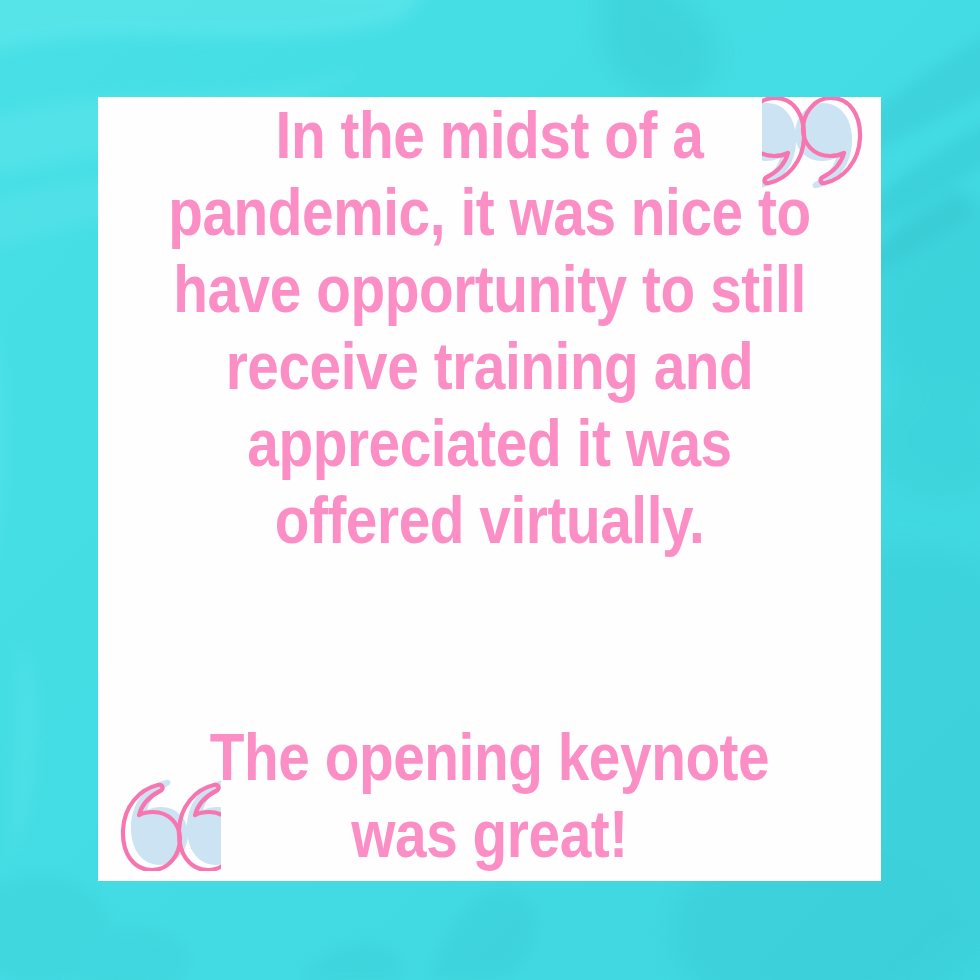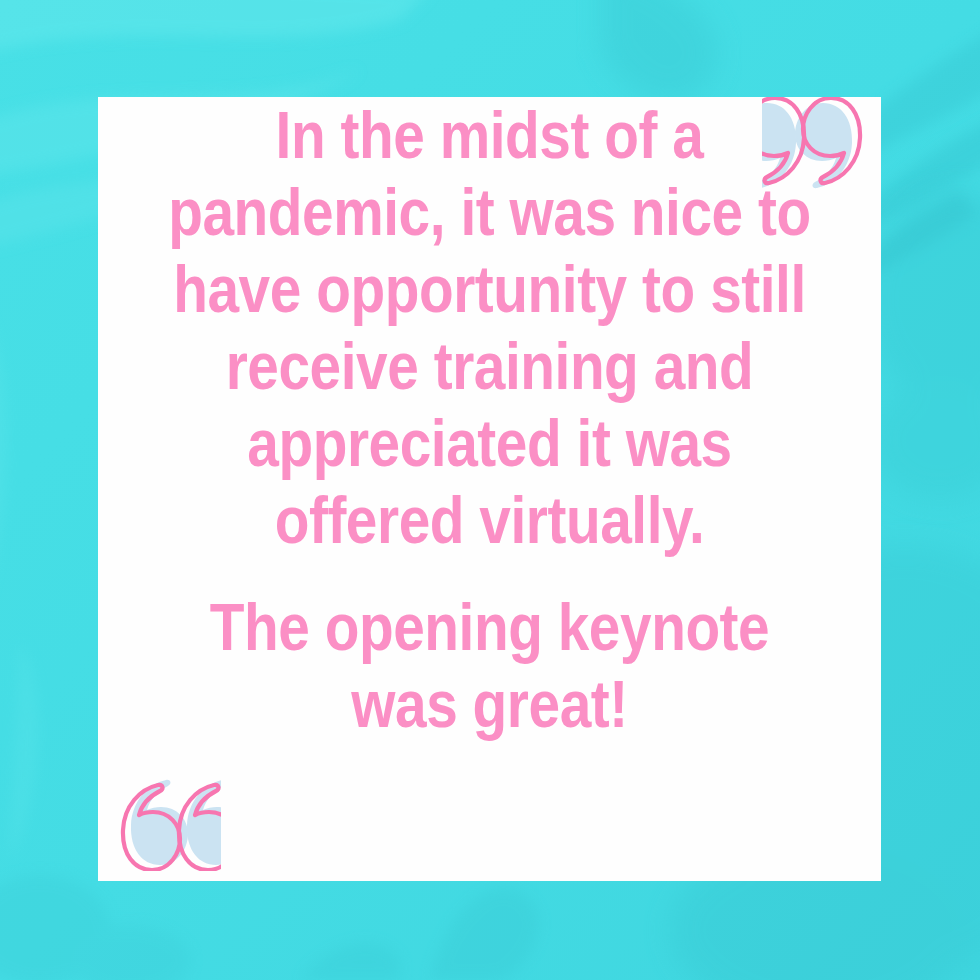--- a/index.html
+++ b/index.html
@@ -58,21 +58,21 @@
 
   
   #quote-text-block {
     position: absolute;
     left: 0;
     top: 0;
     width: 783px;
     height: 784px;
     display: flex;
     flex-direction: column;
-    justify-content: flex-start;
+    justify-content: space-between;
     align-items: center;
     padding: 0 14px 8px 14px;
   }
 
   .quote-para {
     width: 100%;
     text-align: center;
     color: #FB8FC5;
     font-family: "Liberation Sans Narrow", "Liberation Sans", sans-serif;
     font-weight: bold;

